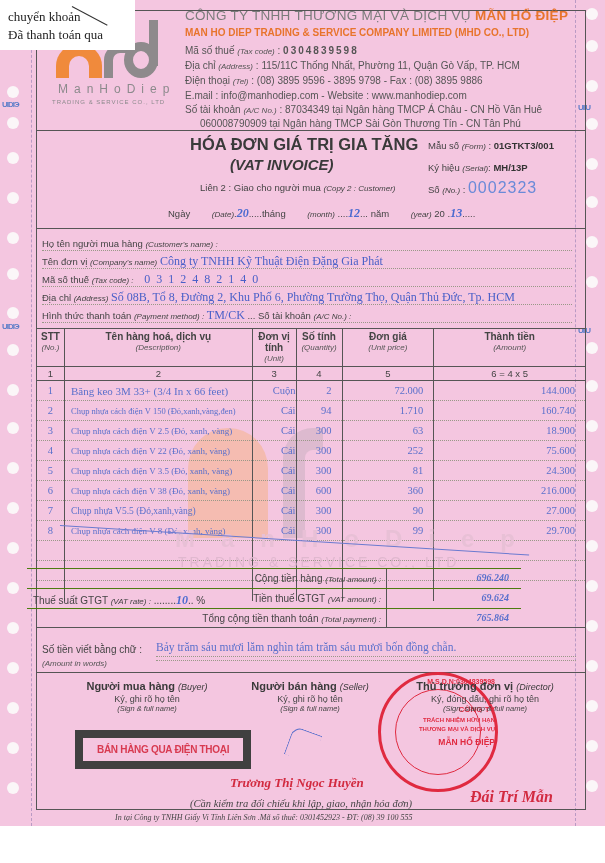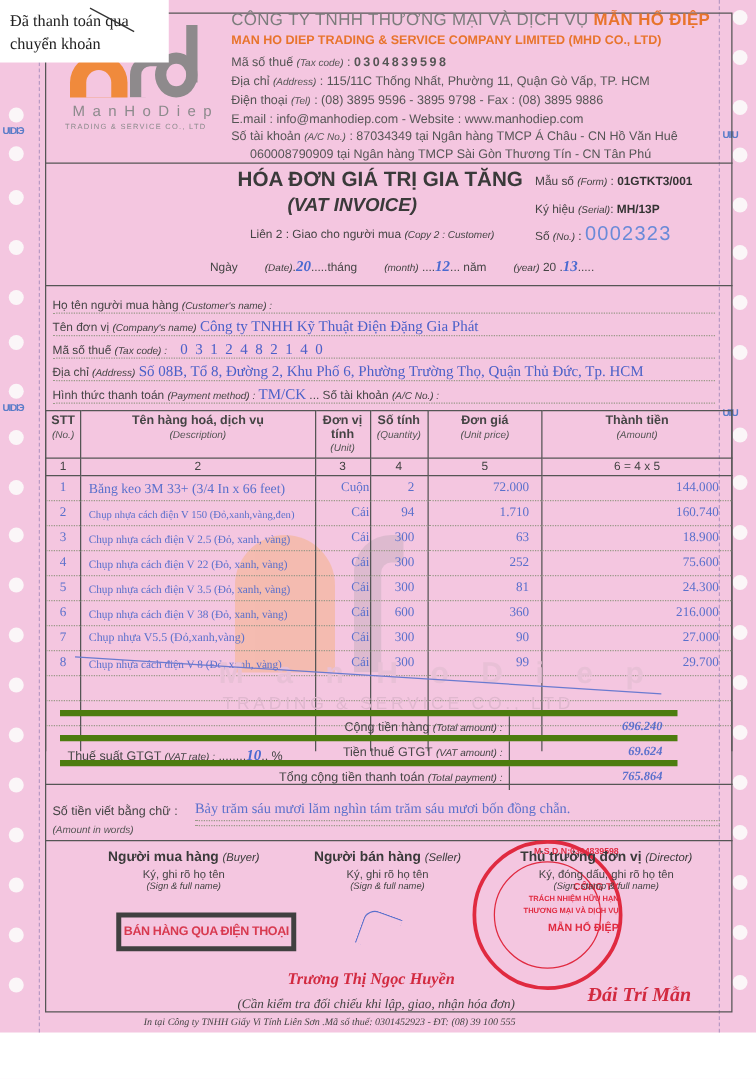--- a/index.html
+++ b/index.html
@@ -64,40 +64,40 @@
   table.items td.desc { padding-left: 6px; font-size: 10px; }
   table.items td.num { text-align: right; padding-right: 10px; }
   table.items td.unit { text-align: right; padding-left: 6px; }
 
   .watermark { position: absolute; left: 175px; top: 525px; font-size: 24px; letter-spacing: 26px; color: #e8c0d6; font-weight: bold; white-space: nowrap; }
   .watermark2 { position: absolute; left: 178px; top: 554px; font-size: 14px; letter-spacing: 3px; color: #e0b8cf; white-space: nowrap; }
   .wm-logo { position: absolute; left: 188px; top: 388px; width: 200px; height: 150px; opacity: 0.35; }
   .wm-logo .a { position: absolute; left: 0; top: 40px; width: 80px; height: 110px; background: #f6a85a; border-radius: 40px 40px 0 0; }
   .wm-logo .b { position: absolute; left: 95px; top: 40px; width: 40px; height: 110px; border: 22px solid #b4a4b0; border-bottom: none; border-right: none; border-radius: 30px 0 0 0; }
 
-  .totals { position: absolute; left: 48px; width: 494px; font-size: 10px; color: #444; height: 20px; border-top: 5px solid #4d7c0f; }
+  .totals { position: absolute; left: 27px; width: 494px; font-size: 10px; color: #444; height: 20px; border-top: 1px solid #4d7c0f; }
   .totals .lbl { position: absolute; right: 140px; top: 4px; white-space: nowrap; }
   .totals .lbl i { font-size: 8px; }
   .totals .val { position: absolute; right: 0; top: 0; width: 135px; height: 19px; border-left: 1px solid #555; text-align: right; padding: 3px 12px 0 0; font-family: "Liberation Serif", serif; font-weight: bold; color: #5a70cc; font-size: 10px; font-style: italic; }
   .totals .left { position: absolute; left: 6px; top: 4px; white-space: nowrap; }
   .totals .left i { font-size: 8px; }
 
   .words { position: absolute; left: 36px; top: 627px; width: 550px; height: 46px; border-top: 1px solid #555; border-bottom: 1px solid #555; }
   .words .lbl { position: absolute; left: 6px; top: 16px; font-size: 10px; color: #444; white-space: nowrap; }
   .words .lbl2 { position: absolute; left: 6px; top: 31px; font-size: 8px; font-style: italic; color: #555; }
   .words .val { position: absolute; left: 120px; top: 13px; width: 420px; border-bottom: 1px dotted #998; height: 16px; font-family: "Liberation Serif", serif; color: #5a70cc; font-size: 11.5px; white-space: nowrap; }
   .words .line2 { position: absolute; left: 120px; top: 32px; width: 420px; border-bottom: 1px dotted #998; }
 
   .sig { position: absolute; top: 680px; text-align: center; font-size: 9px; color: #444; width: 170px; }
   .sig .h { font-size: 11px; font-weight: bold; color: #3a3a3a; }
   .sig .h i { font-weight: normal; font-size: 9px; }
   .sig .s { margin-top: 2px; }
   .sig .e { font-style: italic; font-size: 7.5px; }
 
-  .phone-stamp { position: absolute; left: 93px; top: 730px; border: 4px solid #404040; color: #d83a50; font-size: 10px; font-weight: bold; padding: 6px 2px; letter-spacing: -0.3px; }
+  .phone-stamp { position: absolute; left: 75px; top: 730px; border: 8px solid #404040; color: #d83a50; font-size: 10px; font-weight: bold; padding: 6px 14px; letter-spacing: -0.3px; }
   .seller-sign { position: absolute; left: 230px; top: 775px; font-family: "Liberation Serif", serif; font-style: italic; font-weight: bold; color: #d22a40; font-size: 13px; }
   .scribble { position: absolute; left: 288px; top: 730px; width: 30px; height: 30px; border-left: 1px solid #5a70cc; border-top: 1px solid #5a70cc; border-radius: 10px 0 0 0; transform: rotate(20deg); }
   .check-note { position: absolute; left: 190px; top: 798px; font-family: "Liberation Serif", serif; font-style: italic; color: #444; font-size: 10.5px; white-space: nowrap; }
   .director-sign { position: absolute; left: 470px; top: 788px; font-family: "Liberation Serif", serif; font-style: italic; font-weight: bold; color: #d22a40; font-size: 16px; white-space: nowrap; }
   .red-seal { position: absolute; left: 378px; top: 672px; width: 120px; height: 120px; border-radius: 50%; border: 3px solid #e02a40; color: #e02a40; text-align: right; }
   .red-seal .inner { position: absolute; left: 14px; top: 14px; width: 86px; height: 86px; border-radius: 50%; border: 1.5px solid #e02a40; }
   .red-seal .t1 { position: absolute; left: 0; width: 100%; top: 30px; font-size: 8px; font-weight: bold; }
   .red-seal .t2 { position: absolute; left: 0; width: 100%; top: 42px; font-size: 6px; font-weight: bold; }
   .red-seal .t3 { position: absolute; left: 0; width: 100%; top: 51px; font-size: 6px; font-weight: bold; }
   .red-seal .t4 { position: absolute; left: 0; width: 100%; top: 62px; font-size: 8.5px; font-weight: bold; }
@@ -155,22 +155,22 @@
     <div class="hole" style="top:660px"></div>
     <div class="hole" style="top:700px"></div>
     <div class="hole" style="top:740px"></div>
     <div class="hole" style="top:780px"></div>
   </div>
 </div>
 
 <div class="frame"></div>
 
 <div class="note">
+  <div>chuyển khoản</div>
   <div>Đã thanh toán qua</div>
-  <div>chuyển khoản</div>
 </div>
 <div class="note-strike"></div>
 
 <div class="logo">
   <div class="logo-mark">
     <div class="logo-m"></div>
     <div class="logo-n"></div>
     <div class="logo-d">
         <div class="bowl"></div>
         <div class="stem"></div>

